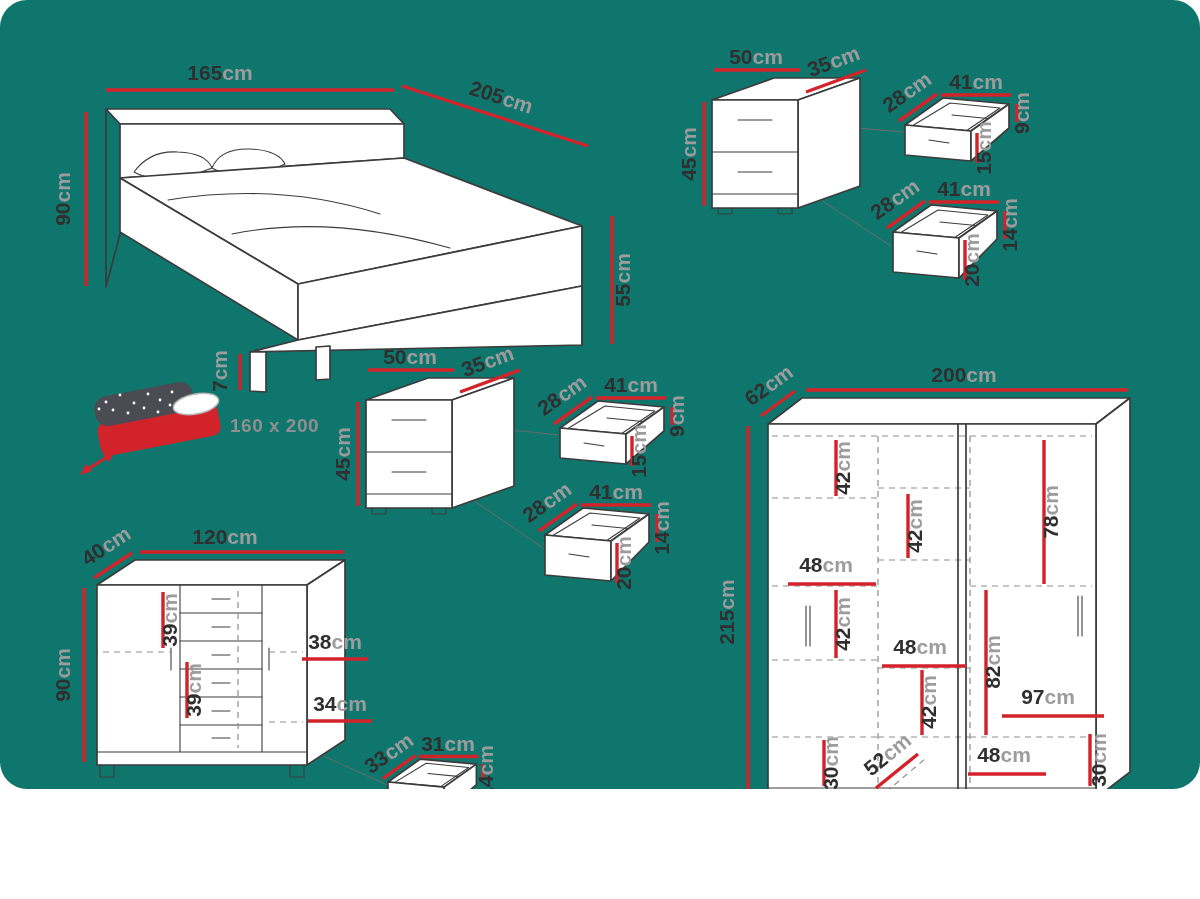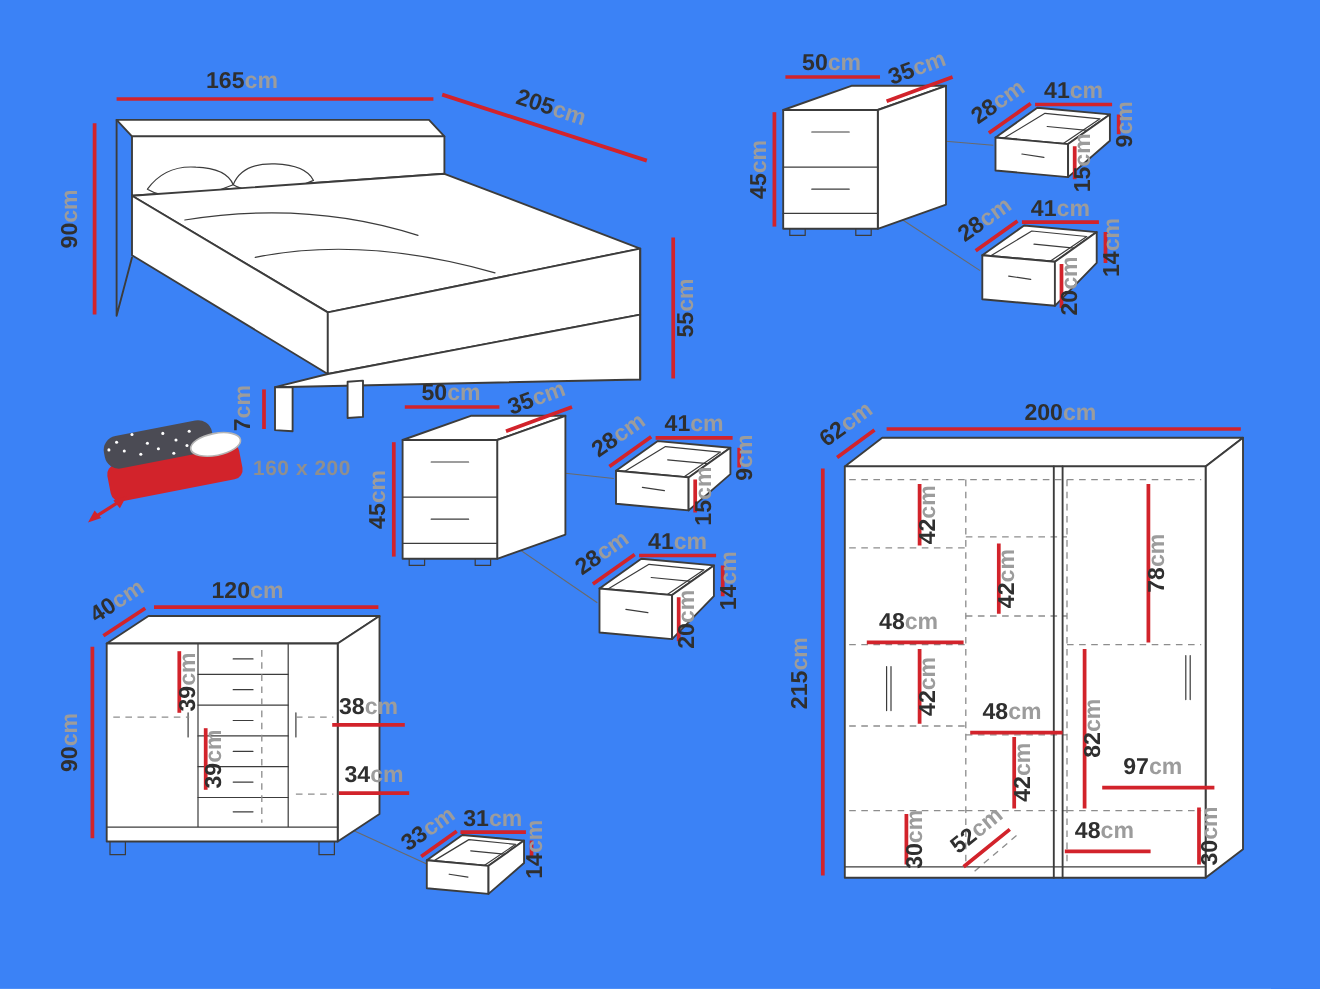--- a/index.html
+++ b/index.html
@@ -1,16 +1,16 @@
 <!DOCTYPE html>
 <html style="--accent: #d2232b; --line: #3c3c3c;"><head>
 <meta charset="utf-8">
 <style>
   html,body{margin:0;padding:0;background:#fff;}
-  .stage{position:relative;width:1200px;height:899px;background:#3b82f6;overflow:hidden;}
+  .stage{position:relative;width:1200px;height:789px;background:#0f766e;overflow:hidden;border-radius:27px;}
   svg{display:block;}
   .ln{fill:none;stroke:var(--line,#3c3c3c);stroke-width:1.7;stroke-linejoin:round;stroke-linecap:round;}
   .lnf{fill:#ffffff;stroke:var(--line,#3c3c3c);stroke-width:1.7;stroke-linejoin:round;}
   .thin{stroke-width:1.1;}
   .dash{fill:none;stroke:#8d8d8d;stroke-width:1.2;stroke-dasharray:6 5;}
   .dim{fill:none;stroke:var(--accent,#d2232b);stroke-width:3.4;stroke-linecap:butt;}
   .conn{fill:none;stroke:#6a6a6a;stroke-width:1;}
   text.lab{font:bold 21px "Liberation Sans",sans-serif;fill:#2f2f2f;text-anchor:middle;}
   text.lab .unit{fill:#9c9c9c;}
   text.sizeref{font:bold 19px "Liberation Sans",sans-serif;fill:#8f8f8f;text-anchor:start;letter-spacing:.5px;}

